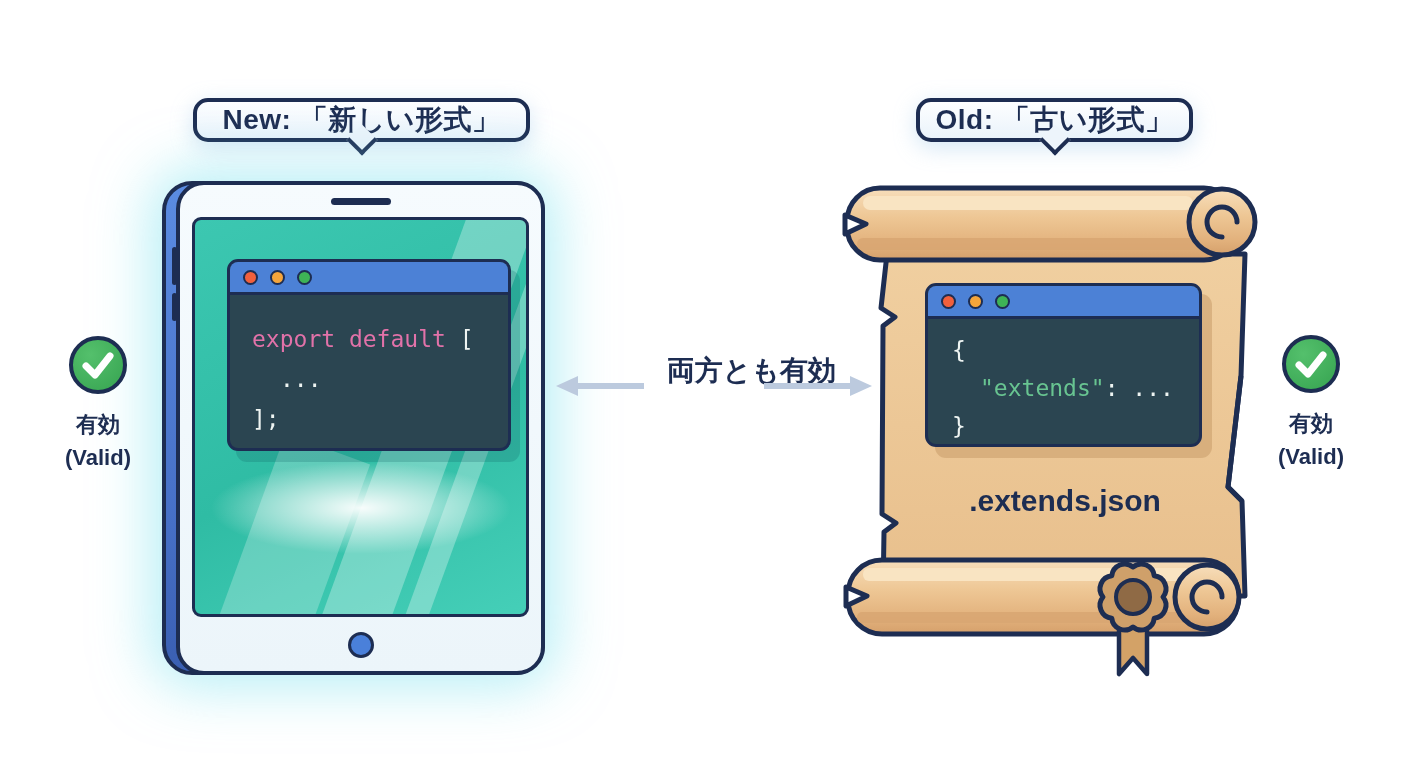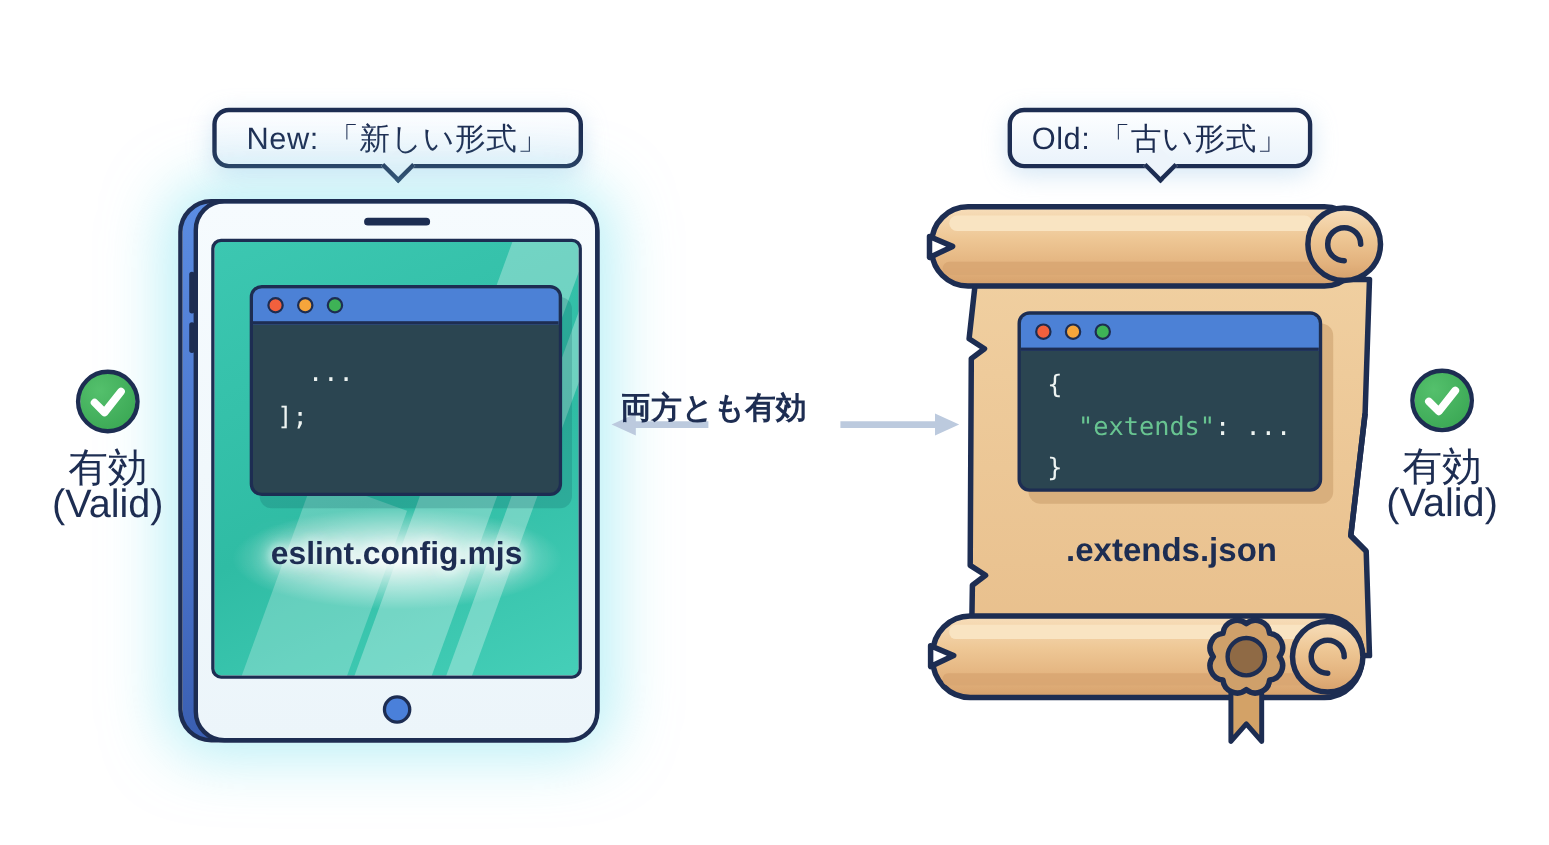--- a/index.html
+++ b/index.html
@@ -8,25 +8,25 @@
     position:relative;
     background:#ffffff;
     font-family:"Liberation Sans","DejaVu Sans",sans-serif;
     color:#1d2d52;
     overflow:hidden;
   }
   .abs { position:absolute; }
 
   
   .bubble {
-    position:absolute; height:55px;
+    position:absolute; height:44px;
     background:linear-gradient(180deg,#fdfeff 0%,#eaf3fb 100%);
     border:4px solid #1d2d52; border-radius:15px;
     display:flex; align-items:center; justify-content:center;
-    font-weight:normal; font-size:28px; letter-spacing:.5px;
+    font-weight:bold; font-size:28px; letter-spacing:.5px;
     box-shadow:0 6px 22px rgba(150,195,230,.40);
   }
   .bubble .tail {
     position:absolute; bottom:-13px; left:50%; margin-left:-11px;
     width:22px; height:22px; transform:rotate(45deg);
     background:#edf4fb;
     border-right:4px solid #1d2d52; border-bottom:4px solid #1d2d52;
   }
   .bubble-left  { left:193px; top:98px;  width:337px; }
   .bubble-right { left:916px; top:98px;  width:277px; }
@@ -110,25 +110,25 @@
   
   .badge { position:absolute; width:124px; display:flex; flex-direction:column; align-items:center; }
   .badge-left  { left:36px;   top:336px; }
   .badge-right { left:1249px; top:335px; }
   .check-circle {
     width:58px; height:58px; border-radius:50%;
     background:radial-gradient(circle at 35% 30%,#54c06c,#36a350);
     border:4px solid #1d2d52;
     display:flex; align-items:center; justify-content:center;
   }
-  .badge-text { margin-top:14px; font-weight:normal; font-size:36px; line-height:33px; text-align:center; }
+  .badge-text { margin-top:14px; font-weight:bold; font-size:22px; line-height:33px; text-align:center; }
 
   
   .center-label {
-    left:564px; top:354px; width:272px; text-align:left;
+    left:564px; top:354px; width:272px; text-align:right;
     font-weight:bold; font-size:28px; line-height:34px;
   }
   .arrow { position:absolute; top:374px; }
   .arrow-l { left:552px; }
   .arrow-r { left:760px; }
 
   
   .scroll-svg { left:833px; top:176px; }
 </style>
 </head>
@@ -157,26 +157,26 @@
       <div class="streak s3"></div>
       <div class="filename-glow"></div>
 
       <div class="code-window cw-left">
         <div class="titlebar">
           <div class="dot dot-red"></div>
           <div class="dot dot-orange"></div>
           <div class="dot dot-green"></div>
         </div>
         <div class="code-body">
+          <div class="code-line"><span class="tok-pink">export default </span><span>[</span></div>
           <div class="code-line indent1"><span>...</span></div>
           <div class="code-line"><span>];</span></div>
         </div>
       </div>
 
-      <div class="filename filename-left">eslint.config.mjs</div>
     </div>
     <div class="home-button"></div>
   </div>
 </div>
 
 <div class="badge badge-left">
   <div class="check-circle">
     <svg width="44" height="44" viewBox="0 0 44 44">
         <polyline points="10,23 19,32 34,13" fill="none" stroke="#ffffff" stroke-width="7" stroke-linecap="round" stroke-linejoin="round"></polyline>
       </svg>

